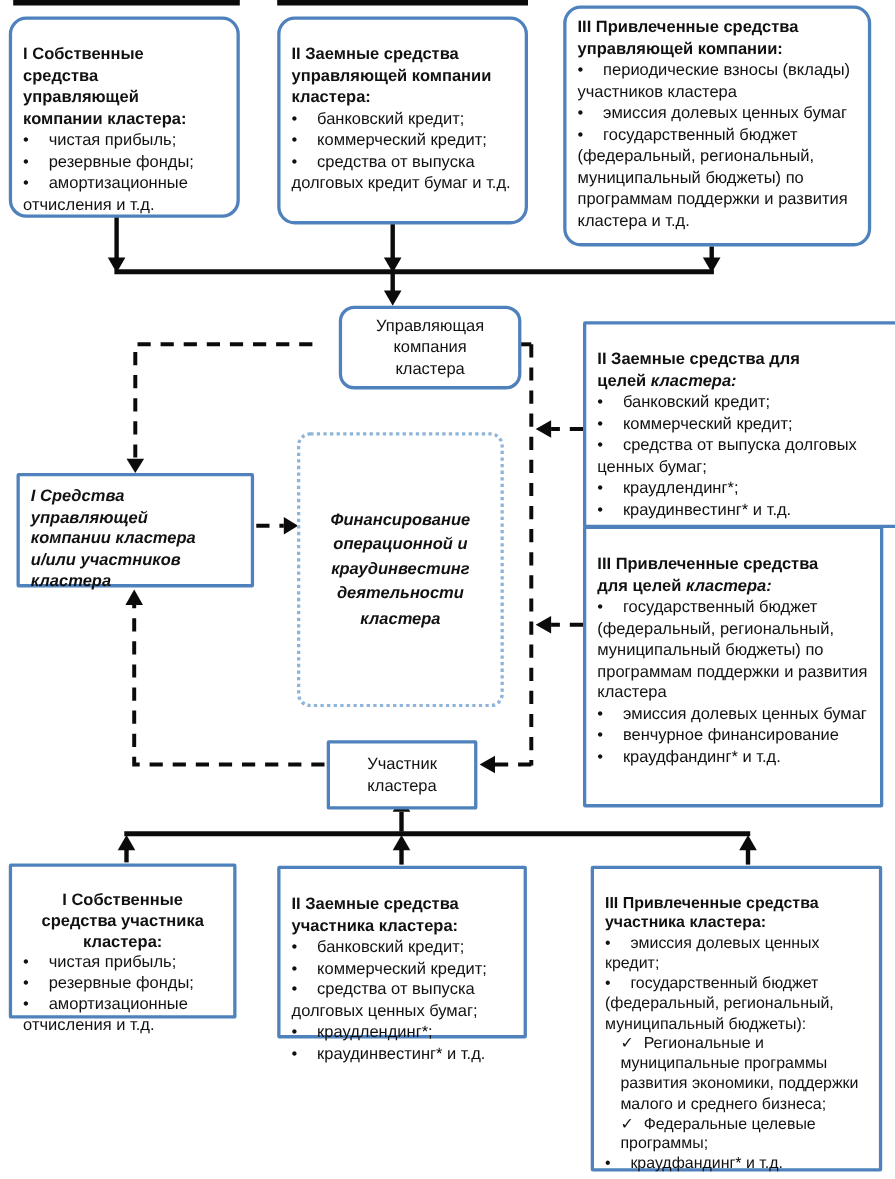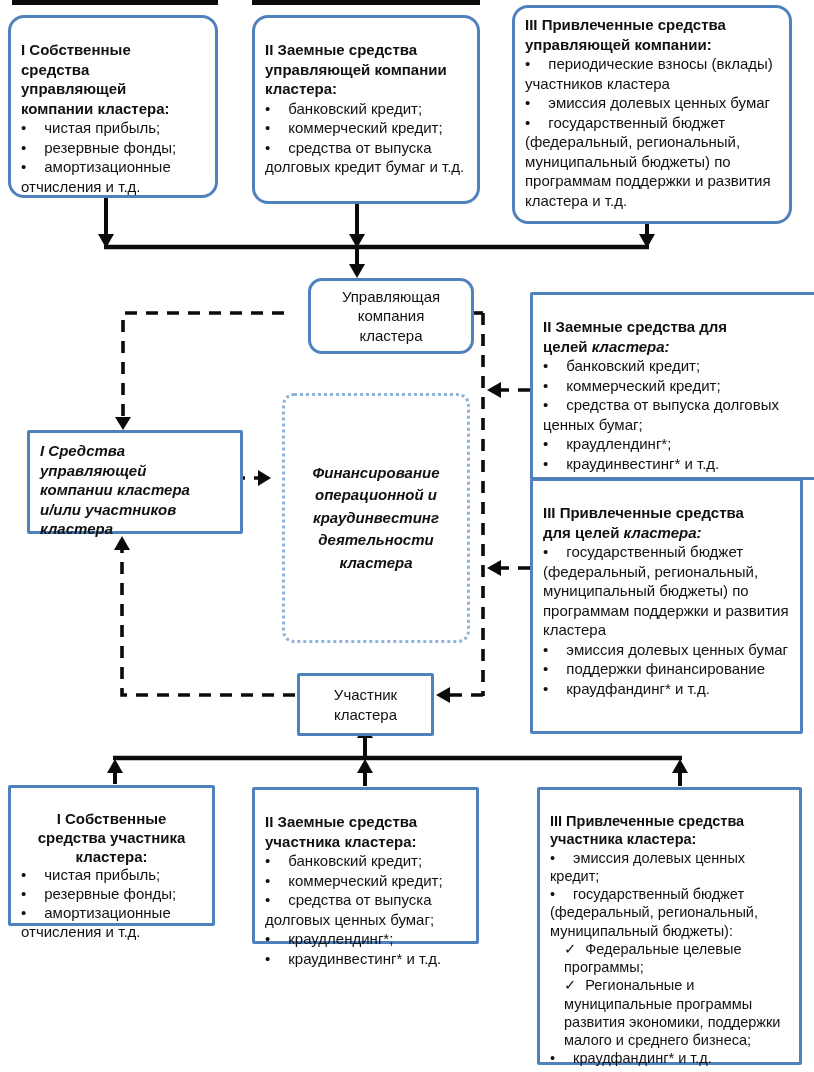--- a/index.html
+++ b/index.html
@@ -17,21 +17,21 @@
     position:absolute;z-index:2;background:#fff;border:3px solid #4f81bd;
     box-sizing:border-box;font-size:15px;line-height:1.3;padding:22px 10px;
     border-radius:2px;
   }
   .rounded{border-radius:16px;border-width:3.5px;}
   .title{font-weight:bold;white-space:pre-line;}
   .title .ital{font-style:italic;}
   .t-center{text-align:center;}
   .pre{white-space:pre-line;}
   .vcenter{display:flex;align-items:center;justify-content:center;text-align:center;}
-  .bi{font-weight:bold;font-style:italic;margin-left:12px;}
+  .bi{font-weight:bold;font-style:italic;}
   .item{white-space:normal;}
   .item .gap{display:inline-block;width:18px;}
   .item.check{margin-left:14px;}
   .item.check .gap{width:9px;}
   .tight{font-size:14.5px;line-height:1.26;}
   .compact{line-height:1.25;}
   .roomy{line-height:1.5;}
 
   
   #boxA1{left:8px;   top:15px;  width:210px;height:183px;}
@@ -169,21 +169,21 @@
       <div class="item bullet"><span class="marker">•</span><span class="gap"></span><span class="txt">краудинвестинг* и т.д.</span></div>
     </div>
 </div>
 
 <div id="boxF2" class="box">
   <div class="title"><span>III Привлеченные средства
 для целей </span><span class="ital">кластера:</span></div>
   <div>
       <div class="item bullet"><span class="marker">•</span><span class="gap"></span><span class="txt">государственный бюджет (федеральный, региональный, муниципальный бюджеты) по программам поддержки и развития кластера</span></div>
       <div class="item bullet"><span class="marker">•</span><span class="gap"></span><span class="txt">эмиссия долевых ценных бумаг</span></div>
-      <div class="item bullet"><span class="marker">•</span><span class="gap"></span><span class="txt">поддержки финансирование</span></div>
+      <div class="item bullet"><span class="marker">•</span><span class="gap"></span><span class="txt">венчурное финансирование</span></div>
       <div class="item bullet"><span class="marker">•</span><span class="gap"></span><span class="txt">краудфандинг* и т.д.</span></div>
     </div>
 </div>
 
 <div id="boxG1" class="box compact">
   <div class="title t-center">I Собственные
 средства участника
 кластера:</div>
   <div>
       <div class="item bullet"><span class="marker">•</span><span class="gap"></span><span class="txt">чистая прибыль;</span></div>
@@ -203,17 +203,17 @@
       <div class="item bullet"><span class="marker">•</span><span class="gap"></span><span class="txt">краудинвестинг* и т.д.</span></div>
     </div>
 </div>
 
 <div id="boxG3" class="box tight">
   <div class="title">III Привлеченные средства
 участника кластера:</div>
   <div>
       <div class="item bullet"><span class="marker">•</span><span class="gap"></span><span class="txt">эмиссия долевых ценных кредит;</span></div>
       <div class="item bullet"><span class="marker">•</span><span class="gap"></span><span class="txt">государственный бюджет (федеральный, региональный, муниципальный бюджеты):</span></div>
+      <div class="item check"><span class="marker">✓</span><span class="gap"></span><span class="txt">Региональные  и муниципальные программы развития экономики, поддержки малого и среднего бизнеса;</span></div>
       <div class="item check"><span class="marker">✓</span><span class="gap"></span><span class="txt">Федеральные целевые программы;</span></div>
-      <div class="item check"><span class="marker">✓</span><span class="gap"></span><span class="txt">Региональные  и муниципальные программы развития экономики, поддержки малого и среднего бизнеса;</span></div>
       <div class="item bullet"><span class="marker">•</span><span class="gap"></span><span class="txt">краудфандинг* и т.д.</span></div>
     </div>
 </div>
 
 </body></html>

